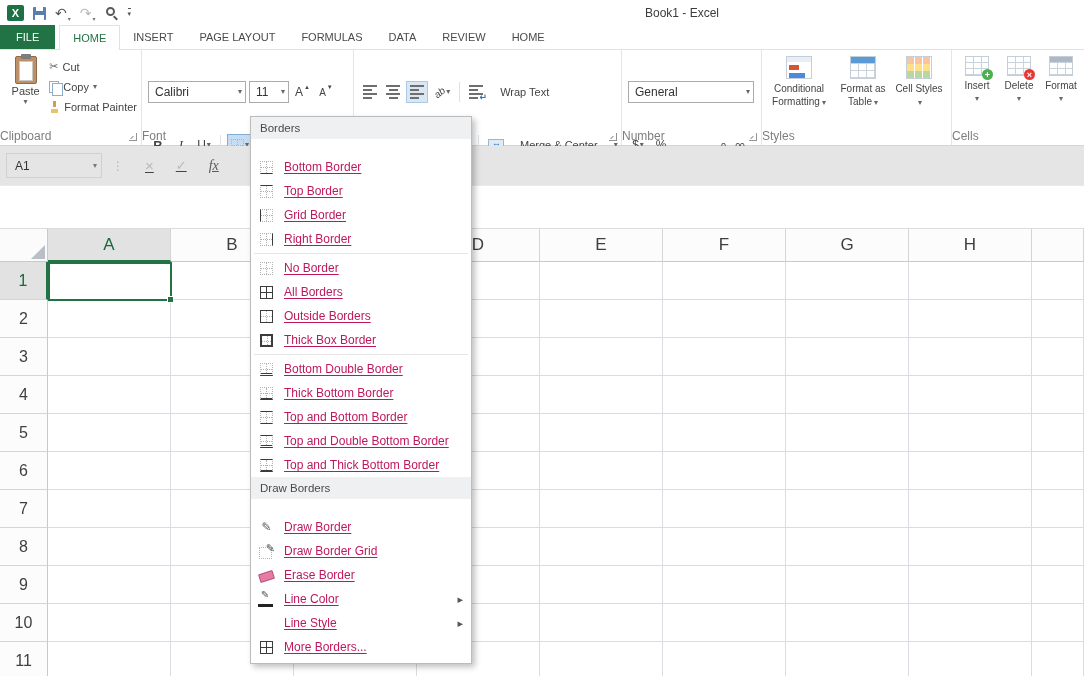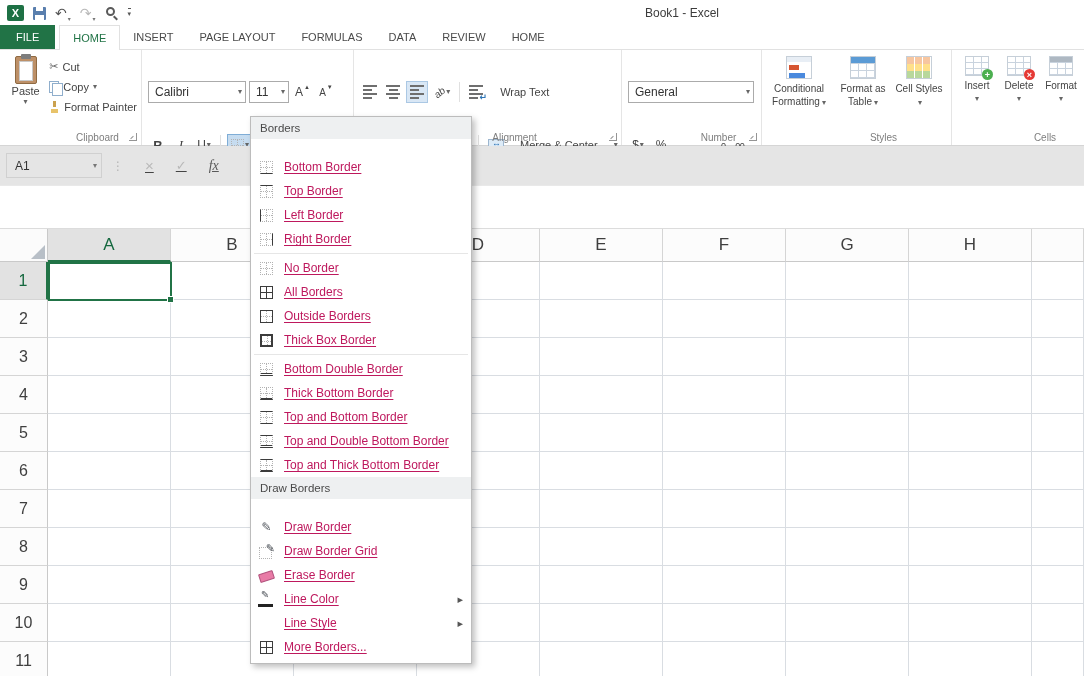--- a/index.html
+++ b/index.html
@@ -31,21 +31,21 @@
 .tabrow{position:absolute;top:26px;left:0;width:100%;height:24px;background:#fff;display:flex;align-items:flex-end;border-bottom:1px solid #e1e1e1;}
 .file-tab{height:24px;padding:0 16px;background:#217346;color:#fff;font-size:11px;display:flex;align-items:center;margin-right:4px;}
 .tab{height:24px;padding:0 13px;font-size:11px;color:#4a4a4a;display:flex;align-items:center;}
 .tab.active{color:#217346;background:#fff;border:1px solid #e1e1e1;border-bottom:none;margin-bottom:-1px;height:25px;z-index:3;}
 
 
 .ribbon{position:absolute;top:50px;left:0;width:100%;height:96px;background:#fff;border-bottom:1px solid #d5d5d5;display:flex;}
 .group{position:relative;height:100%;border-right:1px solid #e5e5e5;flex:none;}
 .gbody{height:76px;padding:3px 4px 0 4px;display:flex;}
 .gbody.col{flex-direction:column;gap:3px;}
-.glabel{position:absolute;bottom:2px;left:0;width:100%;text-align:center;font-size:10px;color:#7e7e7e;margin-left:27px;}
+.glabel{position:absolute;bottom:2px;left:0;width:100%;font-size:12px;color:#7e7e7e;}
 .launcher{position:absolute;right:4px;bottom:4px;width:8px;height:8px;border-right:1px solid #949494;border-bottom:1px solid #949494;}
 .launcher::before{content:"";position:absolute;right:2px;bottom:2px;width:4px;height:1px;background:#949494;transform:rotate(-45deg);}
 
 
 .clip{gap:2px;}
 .paste{width:50px;display:flex;flex-direction:column;align-items:center;gap:1px;padding-top:3px;}
 .paste-ic{position:relative;width:22px;height:28px;}
 .pi-board{position:absolute;inset:0;background:#bd9068;border:1px solid #8f6a42;border-radius:2px;}
 .pi-clip{position:absolute;top:-2px;left:6px;width:10px;height:5px;background:#7d7d7d;border-radius:1px;}
 .pi-page{position:absolute;top:5px;left:4px;width:14px;height:20px;background:#fff;border:1px solid #c9c9c9;}
@@ -617,21 +617,21 @@
     <div class="menu-item">
       <span class="micon">
         <span class="bi b-top"></span>
       </span>
       <span class="mlabel">Top Border</span>
     </div>
     <div class="menu-item">
       <span class="micon">
         <span class="bi b-left"></span>
       </span>
-      <span class="mlabel">Left Border</span>
+      <span class="mlabel">Grid Border</span>
     </div>
     <div class="menu-item">
       <span class="micon">
         <span class="bi b-right"></span>
       </span>
       <span class="mlabel">Right Border</span>
     </div>
     <div class="menu-sep"></div>
     <div class="menu-item">
       <span class="micon">

